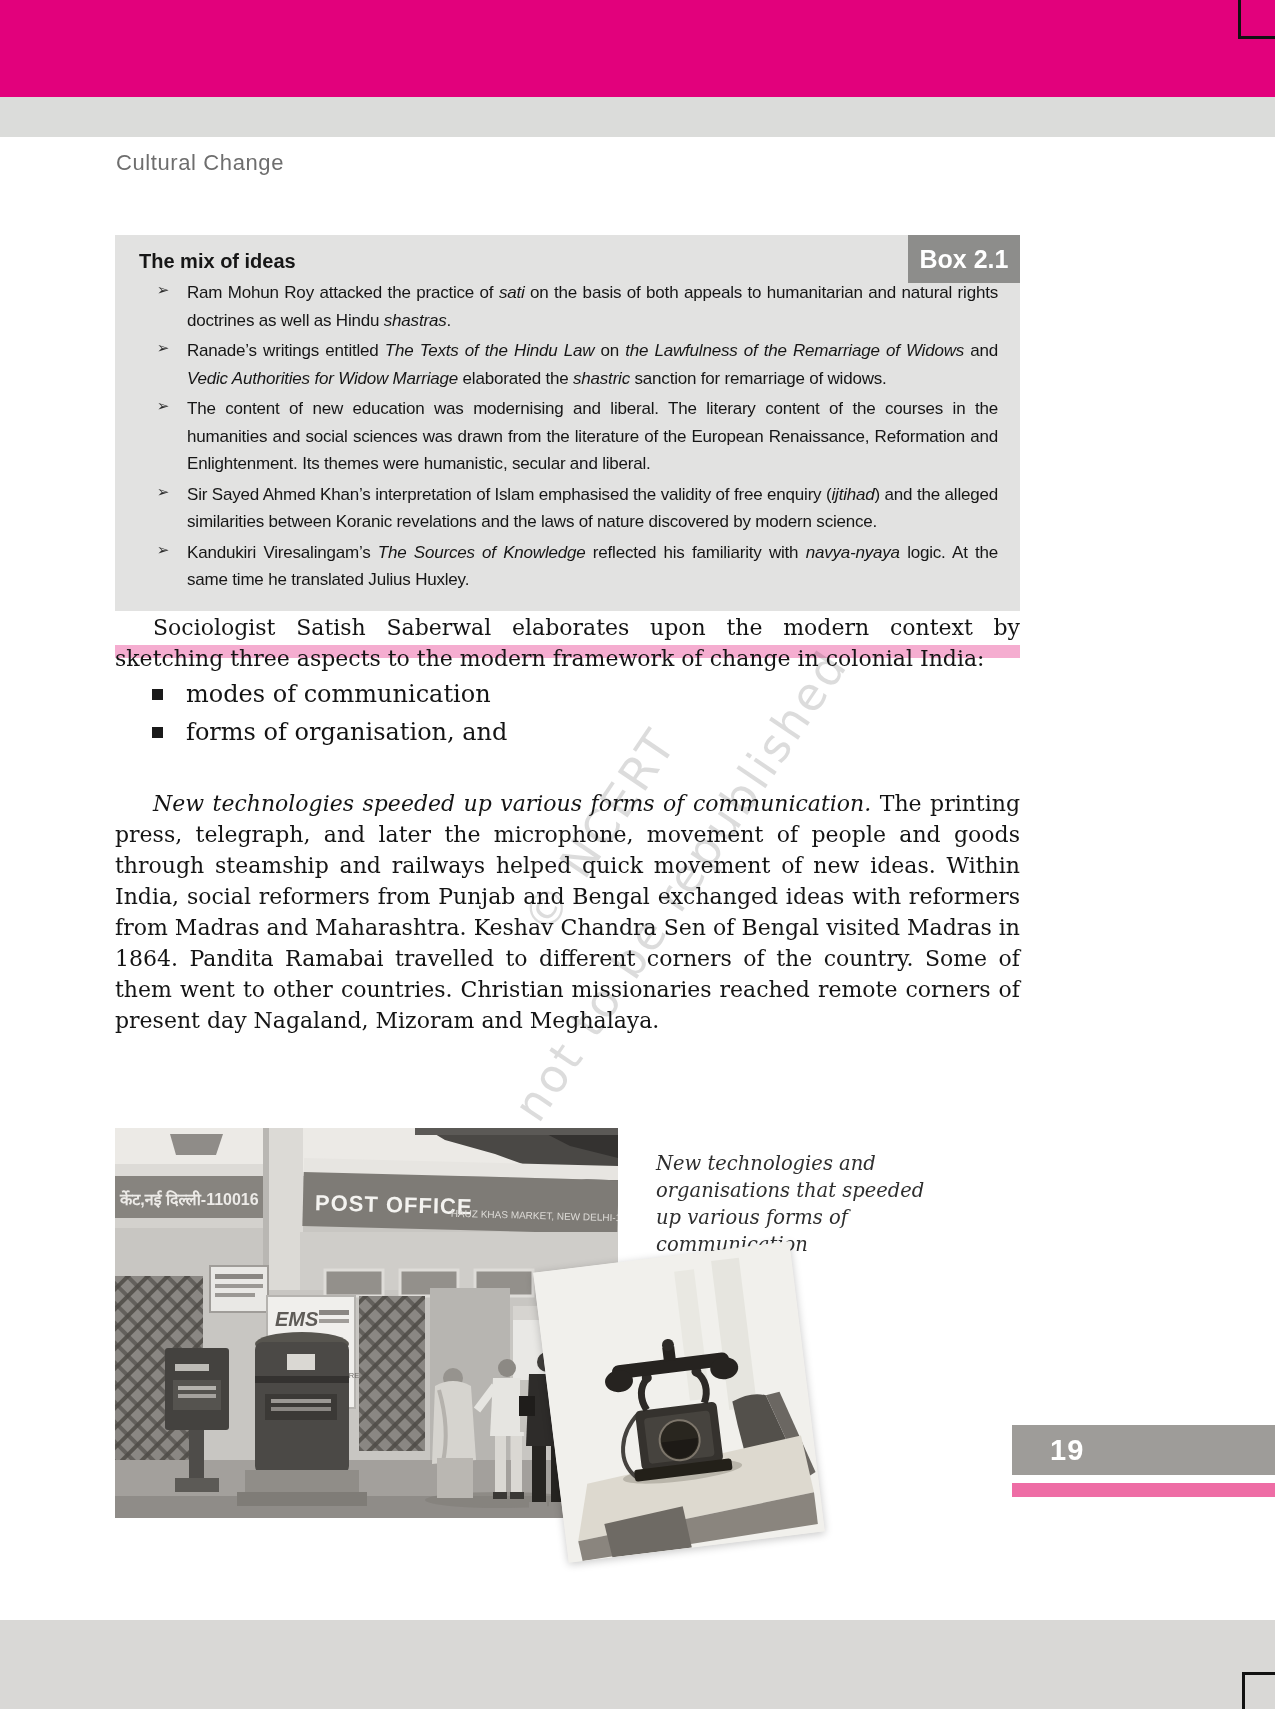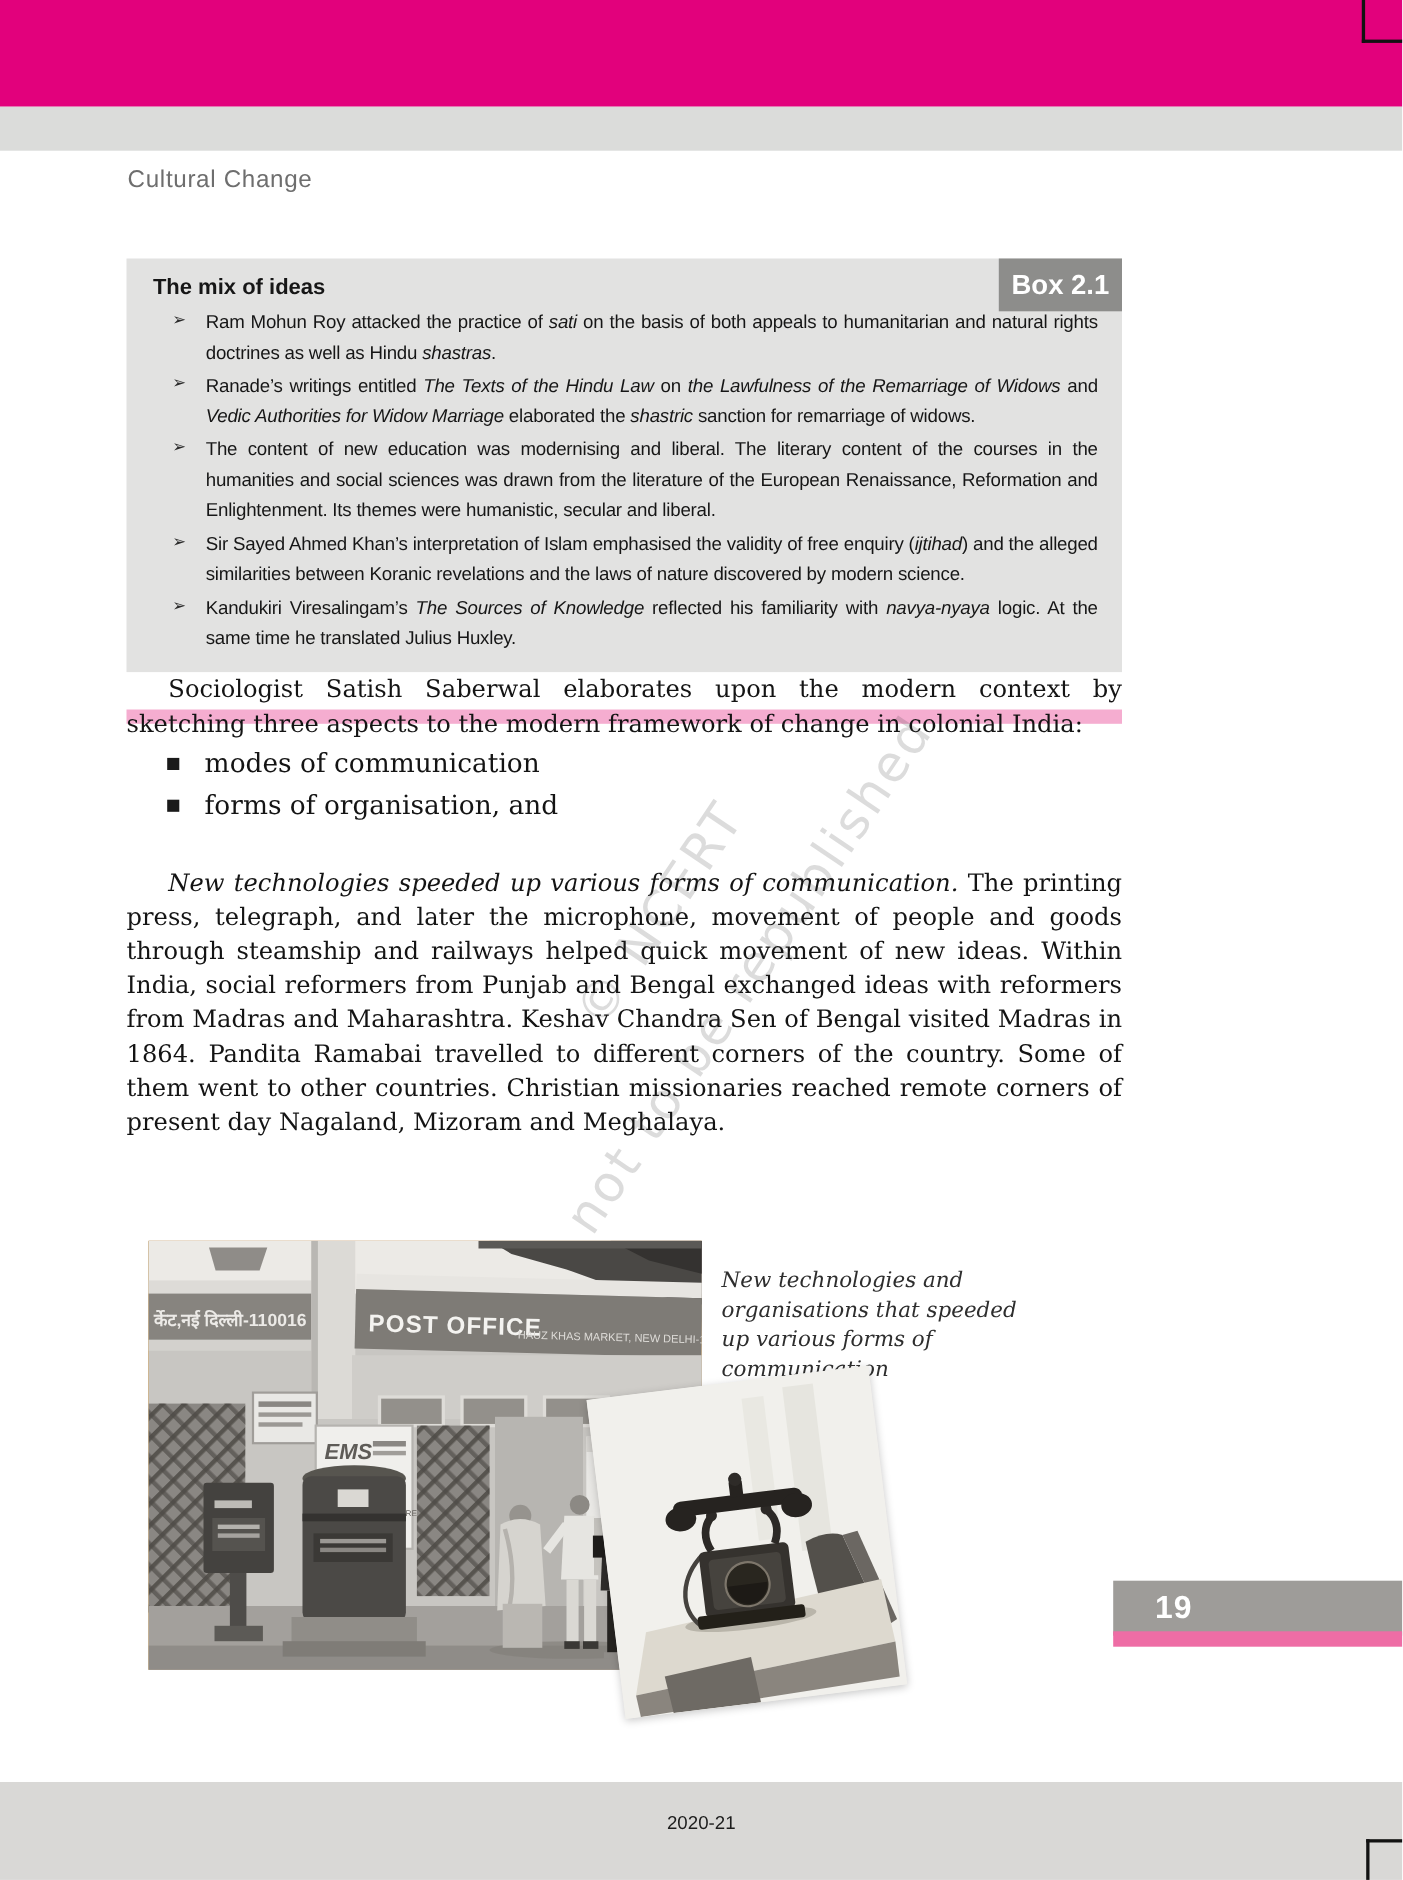--- a/index.html
+++ b/index.html
@@ -47,33 +47,33 @@
 
   
   .watermark{position:absolute;left:350px;top:608px;width:580px;height:500px;
              transform:rotate(-56deg);display:flex;flex-direction:column;align-items:center;
              justify-content:center;gap:44px;font-family:"DejaVu Sans",sans-serif;
              font-size:46px;letter-spacing:3px;color:rgba(40,40,40,0.16);white-space:nowrap;
              pointer-events:none;z-index:3;}
 
   
   .photo-post{position:absolute;left:115px;top:1128px;width:503px;height:390px;z-index:1;
-              background:#a16207;margin-left:20px;}
+              background:#86efac;}
   .photo-post svg{display:block;width:100%;height:100%;}
   .photo-phone{position:absolute;left:550px;top:1256px;width:258px;height:292px;z-index:2;
                transform:rotate(-7deg);background:#f1f0ec;box-shadow:0 2px 8px rgba(0,0,0,0.22);}
   .photo-phone svg{display:block;width:100%;height:100%;}
   .fig-caption{position:absolute;left:640px;top:1134px;width:292px;margin:16px;
                font-family:"DejaVu Serif","Liberation Serif",serif;font-style:italic;
                font-size:19.5px;line-height:27px;color:#2e2e2e;}
 
   
   .pageno-box{position:absolute;left:1012px;top:1425px;width:263px;height:50px;background:#9e9c99;
               color:#ffffff;font-weight:bold;font-size:29px;line-height:50px;
-              padding-left:38px;box-sizing:border-box;letter-spacing:1px;margin-top:12px;}
+              padding-left:38px;box-sizing:border-box;letter-spacing:1px;}
   .pageno-stripe{position:absolute;left:1012px;top:1483px;width:263px;height:14px;background:#ee6da5;}
 
   
   .band-bottom{position:absolute;left:0;top:1620px;width:1275px;height:89px;background:#d9d8d6;}
   .footer-year{position:absolute;left:0;top:28px;width:100%;text-align:center;font-size:17px;
                color:#1d1d1d;}
   .crop-br{position:absolute;right:0;bottom:0;width:30px;height:34px;
            border-left:3px solid #121212;border-top:3px solid #121212;}
 </style>
 </head>
@@ -261,17 +261,16 @@
   </div>
 
   <figcaption class="fig-caption">New technologies and organisations that speeded up various forms of communication</figcaption>
 
   <div class="pageno-box">
     <span>19</span>
   </div>
   <div class="pageno-stripe"></div>
 
   <div class="band-bottom">
-    <div class="footer-year">2020-21</div>
     <div class="crop-br"></div>
   </div>
 
 </div>
 
 </body></html>

